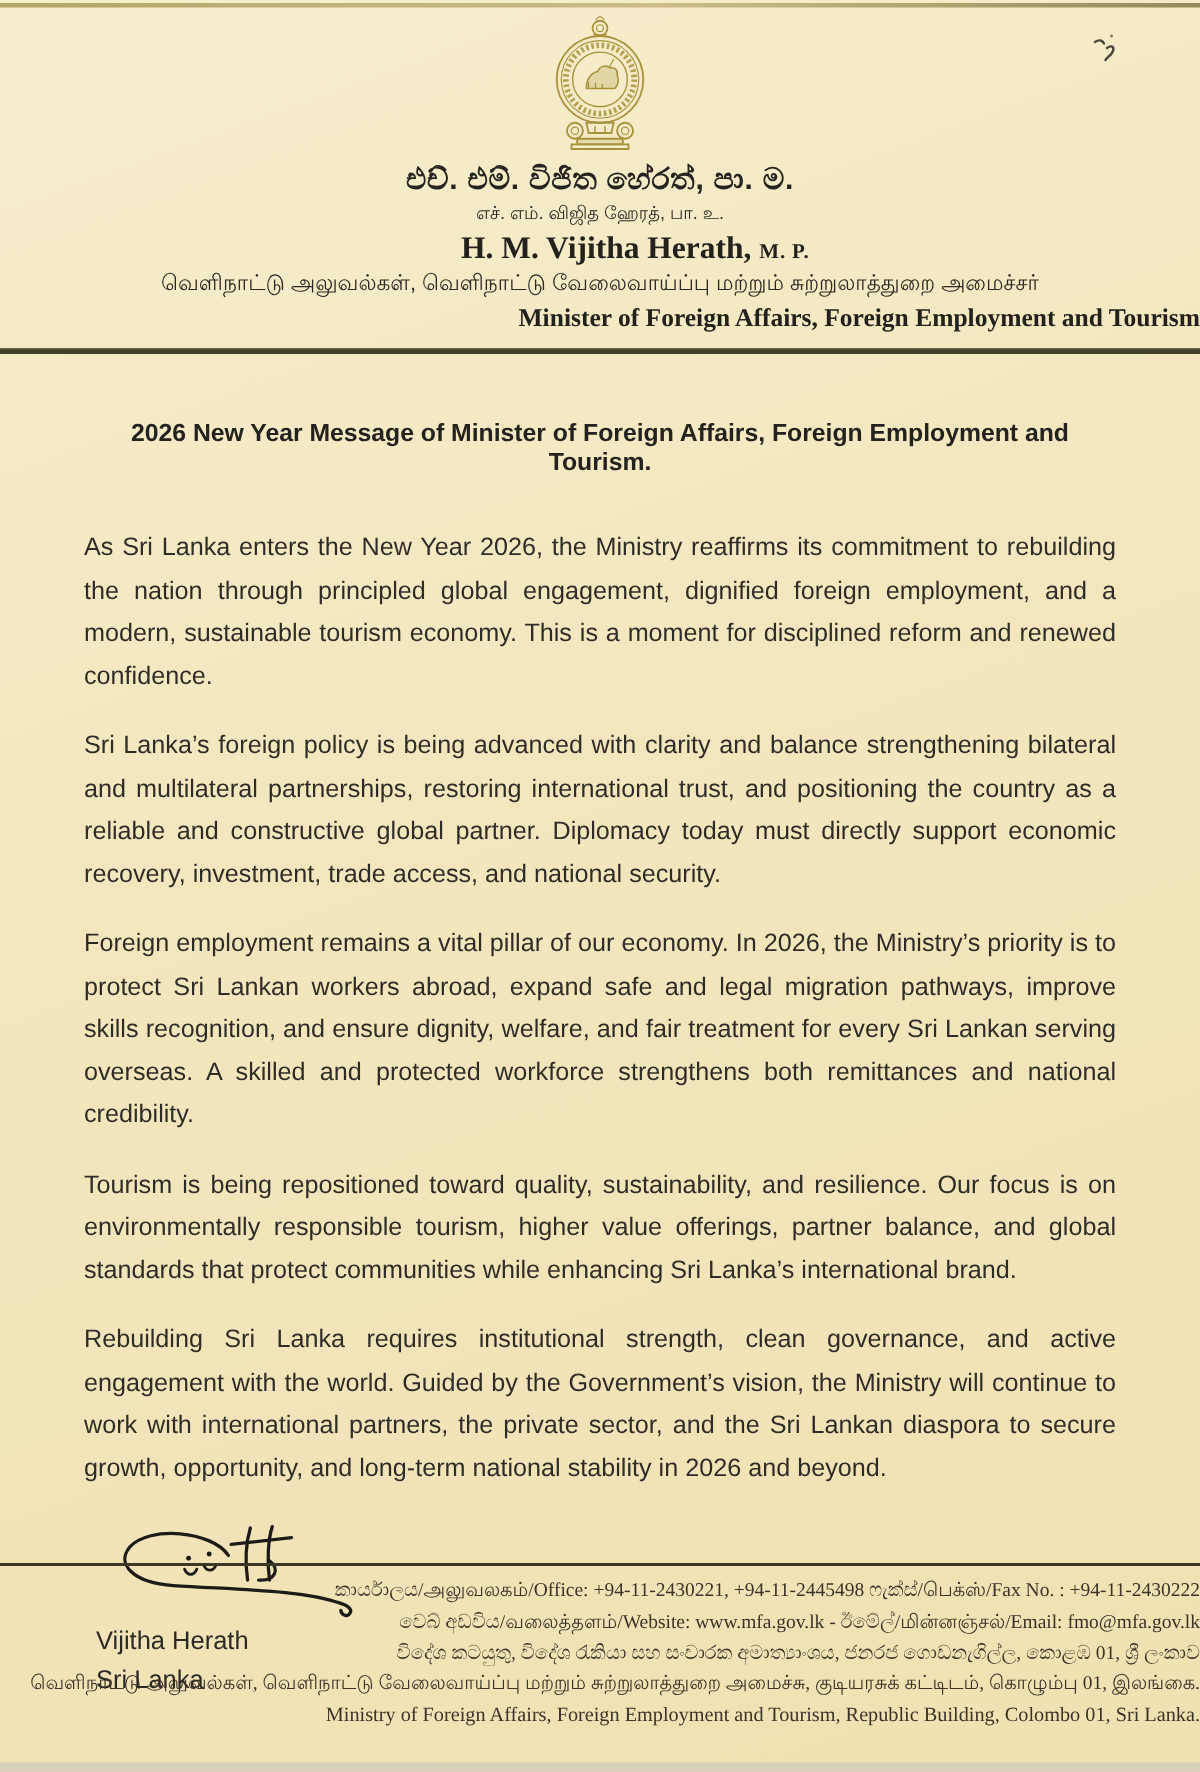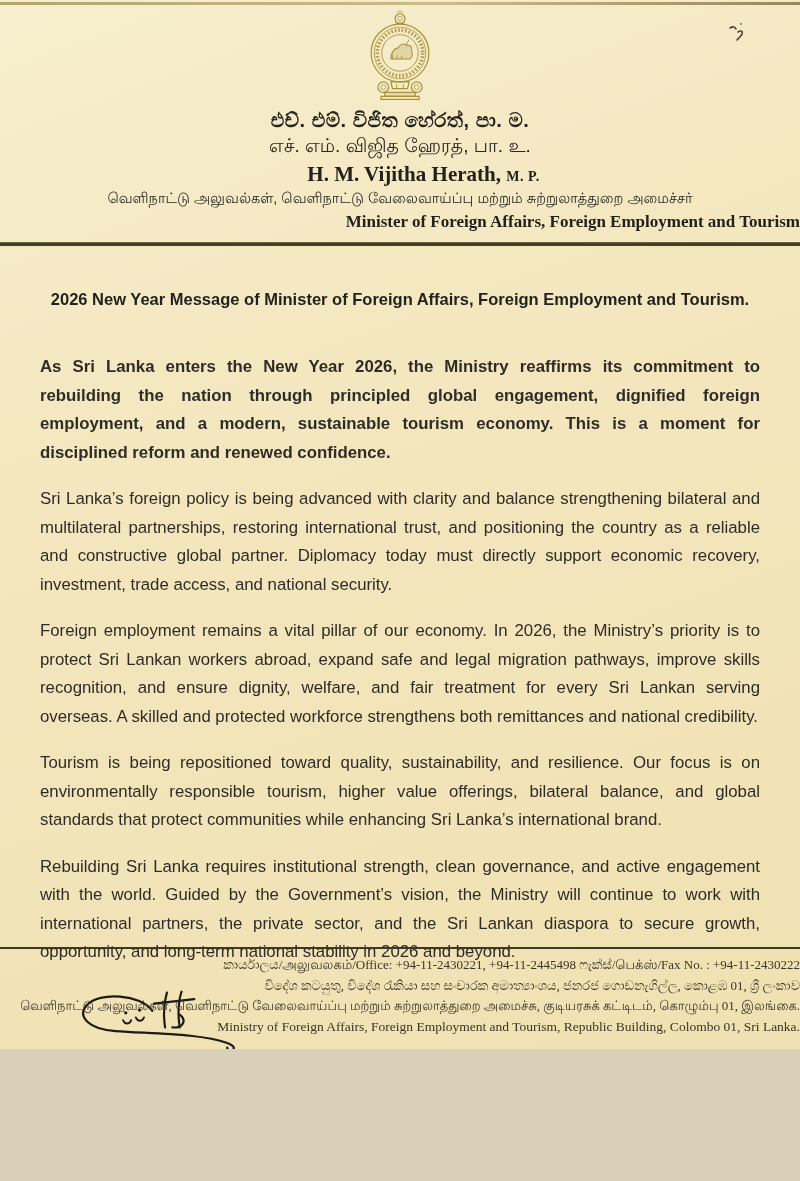--- a/index.html
+++ b/index.html
@@ -1,80 +1,80 @@
 <!DOCTYPE html>
 <html><head>
 <meta charset="utf-8">
 <style>
   html,body { margin:0; padding:0; }
   body { background:#d8d0b8; font-family:"Liberation Sans", sans-serif; }
 
   .page {
     position:relative;
-    width:800px; height:1049px;
+    width:800px; height:1175px;
     margin:0 auto;
     background:linear-gradient(160deg, #f7eecd 0%, #f3e6bd 45%, #f0e1b2 100%);
     overflow:hidden;
     color:#2f2c27;
   }
 
   
   .top-edge {
     position:absolute; top:2px; left:0; right:0; height:3px;
     background:linear-gradient(90deg, #9c8d5e 0%, #b3a univers 50%, #8a7b4a 100%);
     background:linear-gradient(90deg, #a2934f 0%, #c0b078 55%, #7e7040 100%);
     opacity:.8;
   }
 
   .ink-speck { position:absolute; top:16px; left:726px; }
 
   
   .header { text-align:center; padding-top:10px; }
   .emblem-wrap { line-height:0; }
   .name-si { margin-top:7px;  font-size:20px; font-weight:bold; color:#262420; letter-spacing:.5px; }
-  .name-ta { margin-top:3px;  font-size:19px; color:#2a2823; }
+  .name-ta { margin-top:3px;  font-size:12px; color:#2a2823; }
   .name-en { margin-top:3px;  font-family:"Liberation Serif", serif; font-size:21px; font-weight:bold; color:#23211c;padding-left:47px; }
   .name-en .post-nominal { font-size:14px; letter-spacing:.5px; }
   .title-si { margin-top:7px; font-size:17.5px; color:#2a2823; }
   .title-ta { margin-top:3px; font-size:14.5px; color:#2a2823; }
   .title-en { margin-top:4px; font-family:"Liberation Serif", serif; font-size:17px; font-weight:bold; color:#23211c;text-align:right; }
   .header-rule { margin-top:10px; height:3px; background:#433e27; border-top:1px solid #6b6240; }
 
   
-  .body { padding:0 40px; }
+  .body { padding:0 56px; }
   .msg-heading {
     margin:44px 0 0 0;
     font-size:16.5px; font-weight:bold; text-align:center;
     color:#24221e;
   }
   .body p {
     margin:18px 0 0 0;
     font-size:16.8px; line-height:28.5px;
     text-align:justify;
     color:#2f2c27;
   }
-  .body p.first { margin-top:44px;font-weight:bold; }
+  .body p.first { margin-top:33px; }
 
   
   .sig-block { padding:0 64px; margin-top:22px; }
   .sig-mark { line-height:0; margin-left:-4px; }
   .sig-name, .sig-title, .sig-country {
     font-size:17px; line-height:25.5px; color:#2b2923;
   }
   .sig-name { margin-top:2px; }
 
   
   .footer { position:absolute; left:0; right:0; bottom:0; text-align:right;
             font-family:"Liberation Serif", serif; color:#3b3328; }
   .footer-rule { height:2px; background:#3c3823; }
   .footer .f-line1 { margin-top:8px; font-size:13px; }
   .footer .f-line2 { margin-top:4px; font-size:13px; }
   .footer .f-line3 { margin-top:4px; font-size:13px; }
   .footer .f-line4 { margin-top:4px; font-size:13px; }
-  .footer .f-line5 { margin-top:4px; font-size:13.5px; padding-bottom:14px; }
+  .footer .f-line5 { margin-top:4px; font-size:13.5px; padding-bottom:24px; }
 </style>
 </head>
 <body>
 
 <div class="page">
 
   <div class="top-edge"></div>
 
   <div class="ink-speck">
     <svg width="24" height="26" viewBox="0 0 24 26">
@@ -132,21 +132,21 @@
   </div>
 
   <div class="header-rule"></div>
 
   <div class="body">
     <h1 class="msg-heading">2026 New Year Message of Minister of Foreign Affairs, Foreign Employment and Tourism.</h1>
 
     <p class="first">As Sri Lanka enters the New Year 2026, the Ministry reaffirms its commitment to rebuilding the nation through principled global engagement, dignified foreign employment, and a modern, sustainable tourism economy. This is a moment for disciplined reform and renewed confidence.</p>
     <p>Sri Lanka’s foreign policy is being advanced with clarity and balance strengthening bilateral and multilateral partnerships, restoring international trust, and positioning the country as a reliable and constructive global partner. Diplomacy today must directly support economic recovery, investment, trade access, and national security.</p>
     <p>Foreign employment remains a vital pillar of our economy. In 2026, the Ministry’s priority is to protect Sri Lankan workers abroad, expand safe and legal migration pathways, improve skills recognition, and ensure dignity, welfare, and fair treatment for every Sri Lankan serving overseas. A skilled and protected workforce strengthens both remittances and national credibility.</p>
-    <p>Tourism is being repositioned toward quality, sustainability, and resilience. Our focus is on environmentally responsible tourism, higher value offerings, bilateral balance, and global standards that protect communities while enhancing Sri Lanka’s international brand.</p>
+    <p>Tourism is being repositioned toward quality, sustainability, and resilience. Our focus is on environmentally responsible tourism, higher value offerings, partner balance, and global standards that protect communities while enhancing Sri Lanka’s international brand.</p>
     <p>Rebuilding Sri Lanka requires institutional strength, clean governance, and active engagement with the world. Guided by the Government’s vision, the Ministry will continue to work with international partners, the private sector, and the Sri Lankan diaspora to secure growth, opportunity, and long-term national stability in 2026 and beyond.</p>
   </div>
 
   <div class="sig-block">
     <div class="sig-mark">
       <svg width="190" height="64" viewBox="0 0 190 70">
         <g stroke="#1d1b18" stroke-width="2.4" fill="none" stroke-linecap="round">
 
           <path d="M92,24 C80,6 34,2 20,18 C10,30 22,44 52,46 C96,49 146,49 174,59 C180,61 183,64 180,67 C178,69 174,67 174,64"></path>
 
@@ -163,18 +163,19 @@
         <circle cx="78" cy="23" r="1.8" fill="#1d1b18"></circle>
       </svg>
     </div>
     <div class="sig-name">Vijitha Herath</div>
     <div class="sig-country">Sri Lanka</div>
   </div>
 
   <div class="footer">
     <div class="footer-rule"></div>
     <div class="f-line1">කාර්යාලය/அலுவலகம்/Office: +94-11-2430221, +94-11-2445498  ෆැක්ස්/பெக்ஸ்/Fax No. : +94-11-2430222</div>
+    <div class="f-line2">වෙබ් අඩවිය/வலைத்தளம்/Website: www.mfa.gov.lk - ඊමේල්/மின்னஞ்சல்/Email: fmo@mfa.gov.lk</div>
     <div class="f-line3">විදේශ කටයුතු, විදේශ රැකියා සහ සංචාරක අමාත්‍යාංශය, ජනරජ ගොඩනැගිල්ල, කොළඹ 01, ශ්‍රී ලංකාව</div>
     <div class="f-line4">வெளிநாட்டு அலுவல்கள், வெளிநாட்டு வேலைவாய்ப்பு மற்றும் சுற்றுலாத்துறை அமைச்சு, குடியரசுக் கட்டிடம், கொழும்பு 01, இலங்கை.</div>
     <div class="f-line5">Ministry of Foreign Affairs, Foreign Employment and Tourism, Republic Building, Colombo 01, Sri Lanka.</div>
   </div>
 
 </div>
 
 </body></html>

